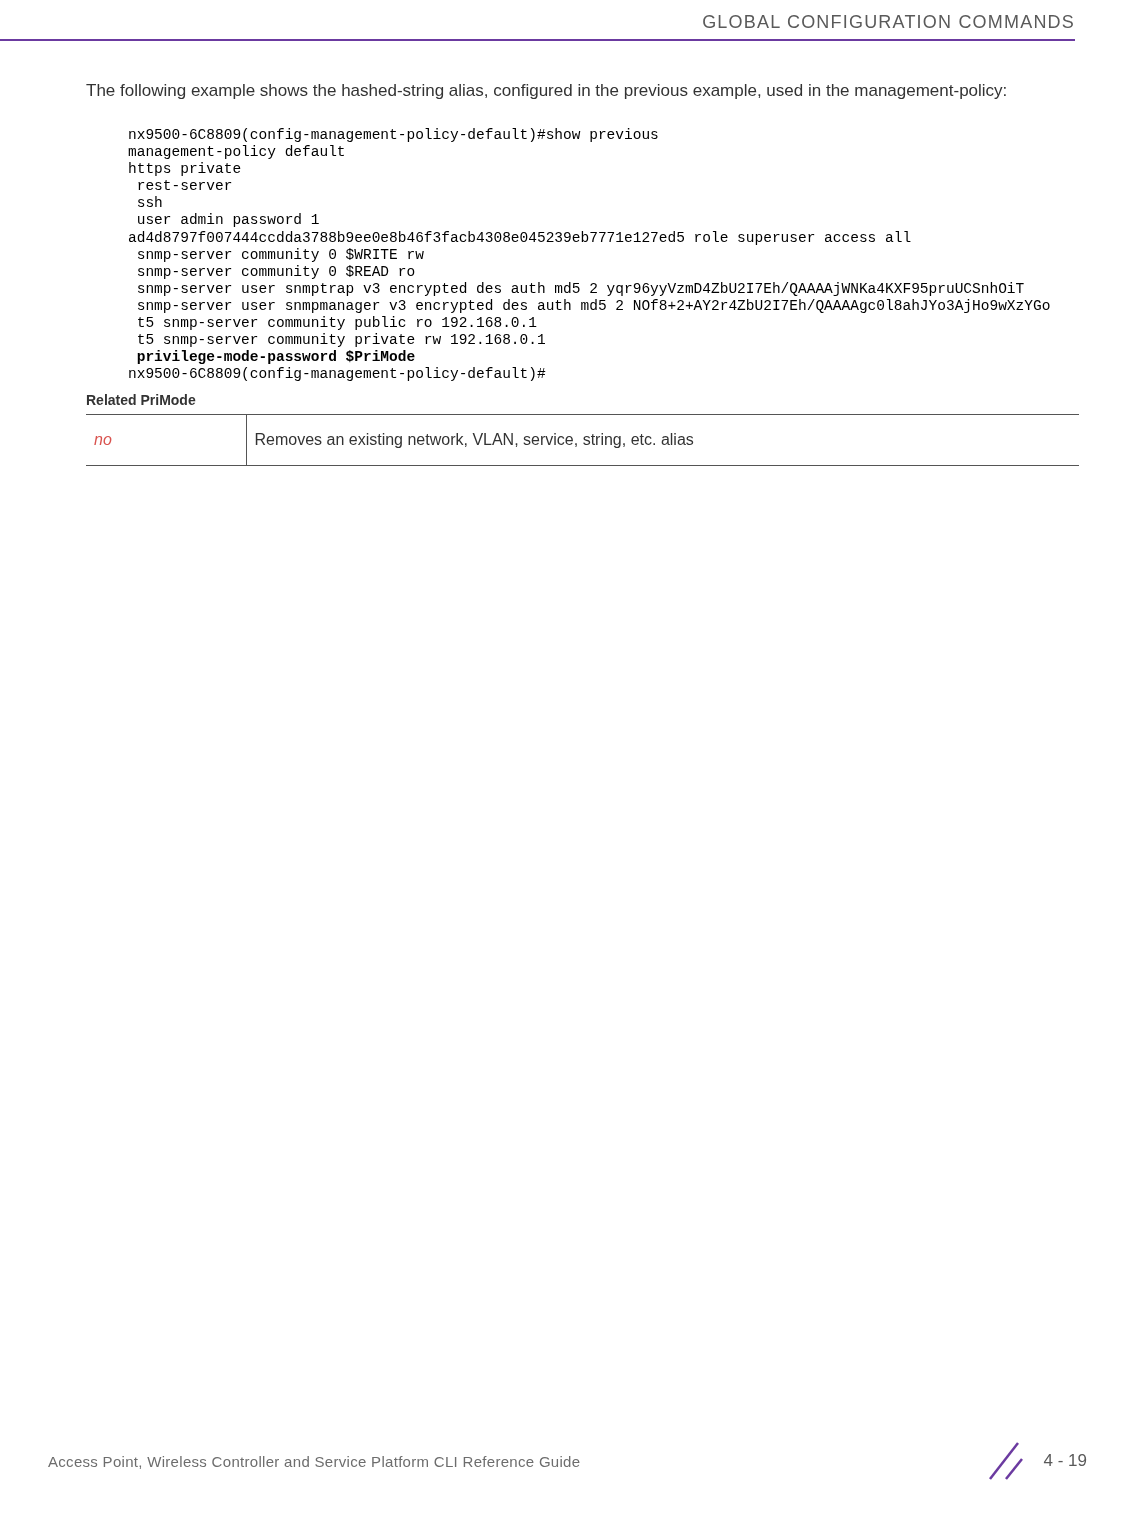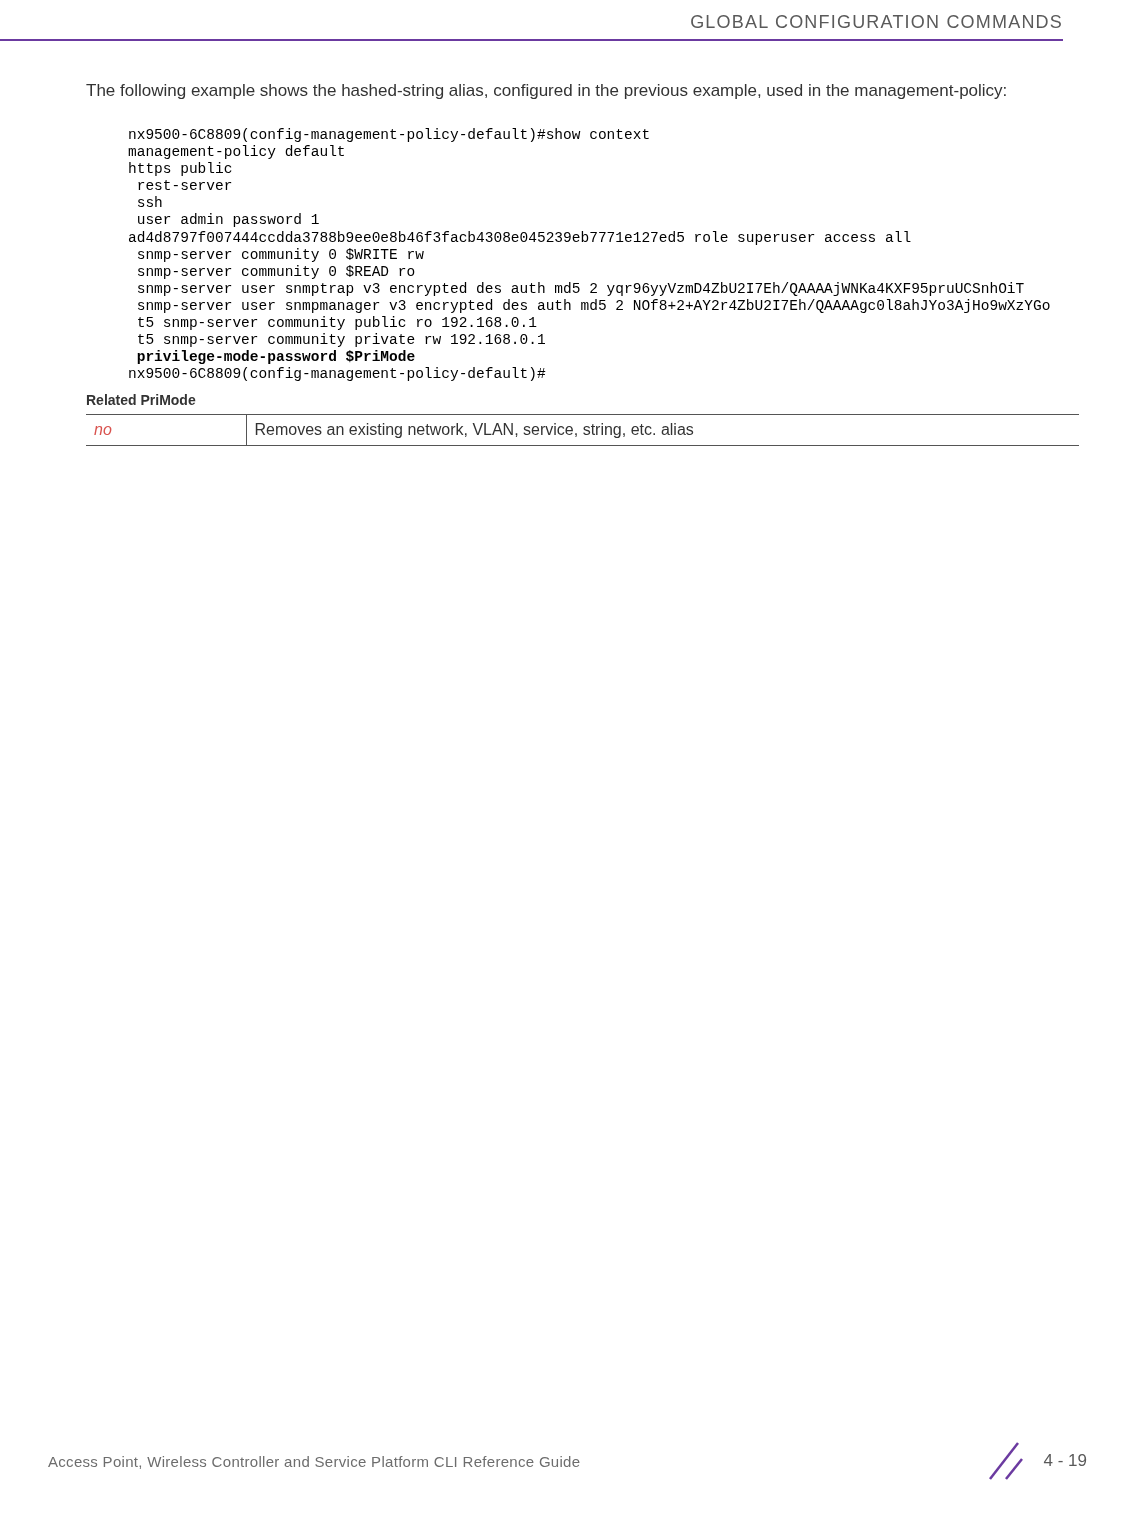--- a/index.html
+++ b/index.html
@@ -8,21 +8,21 @@
       height: 1515px;
       background: #ffffff;
       font-family: Arial, Helvetica, sans-serif;
       position: relative;
       color: #333;
     }
     .header-region {
       position: absolute;
       top: 0;
       left: 0;
-      right: 16px;
+      right: 4px;
       padding: 12px 48px 0 0;
     }
     .header-title {
       text-align: right;
       font-size: 18px;
       letter-spacing: 1.2px;
       color: #5a5a5a;
       font-weight: 300;
       font-family: "Segoe UI Light", "Helvetica Neue", Arial, sans-serif;
     }
@@ -60,21 +60,21 @@
       margin-bottom: 6px;
       font-family: Arial, sans-serif;
     }
     .related-table {
       width: 100%;
       border-collapse: collapse;
     }
     .related-table td {
       border-top: 1px solid #555;
       border-bottom: 1px solid #555;
-      padding: 6px 8px;
+      padding: 16px 8px;
       font-size: 16px;
       vertical-align: middle;
     }
     .related-table td:first-child {
       width: 160px;
       border-right: 1px solid #555;
       font-style: italic;
       color: #d9534f;
       font-family: "Segoe UI", Arial, sans-serif;
     }
@@ -117,23 +117,23 @@
 <body>
 
 <div class="header-region">
   <div class="header-title">GLOBAL CONFIGURATION COMMANDS</div>
   <hr class="header-rule">
 </div>
 
 <div class="content">
   <p class="intro-para">The following example shows the hashed-string alias, configured in the previous example, used in the management-policy:</p>
 
-  <div class="code-block"><span>nx9500-6C8809(config-management-policy-default)#show context</span>
+  <div class="code-block"><span>nx9500-6C8809(config-management-policy-default)#show previous</span>
 <span>management-policy default</span>
-<span>https public</span>
+<span>https private</span>
 <span> rest-server</span>
 <span> ssh</span>
 <span> user admin password 1 </span>
 <span>ad4d8797f007444ccdda3788b9ee0e8b46f3facb4308e045239eb7771e127ed5 role superuser access all</span>
 <span> snmp-server community 0 $WRITE rw</span>
 <span> snmp-server community 0 $READ ro</span>
 <span> snmp-server user snmptrap v3 encrypted des auth md5 2 yqr96yyVzmD4ZbU2I7Eh/QAAAAjWNKa4KXF95pruUCSnhOiT</span>
 <span> snmp-server user snmpmanager v3 encrypted des auth md5 2 NOf8+2+AY2r4ZbU2I7Eh/QAAAAgc0l8ahJYo3AjHo9wXzYGo</span>
 <span> t5 snmp-server community public ro 192.168.0.1</span>
 <span> t5 snmp-server community private rw 192.168.0.1</span>

